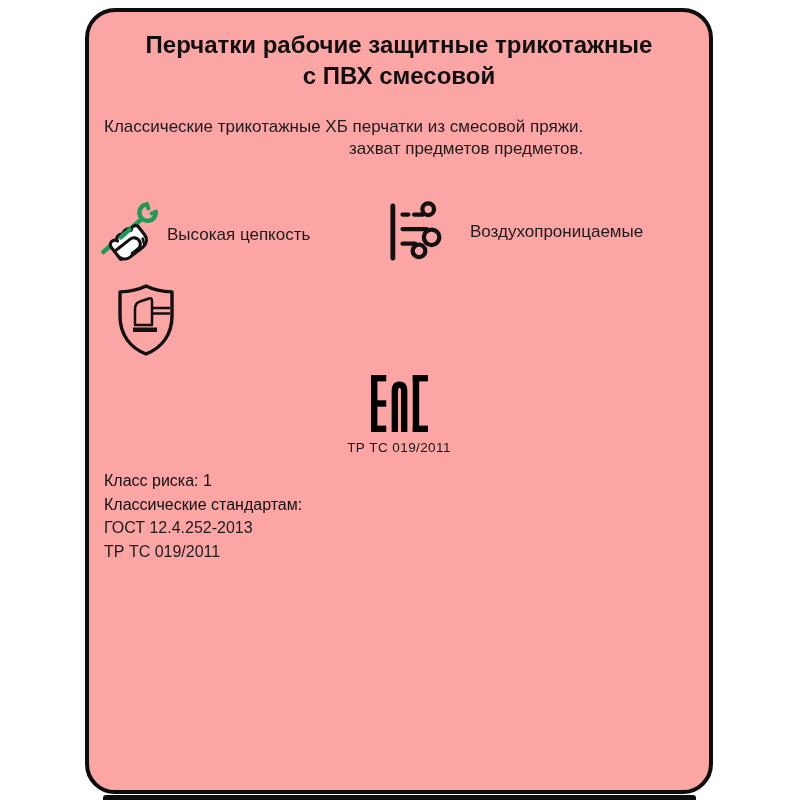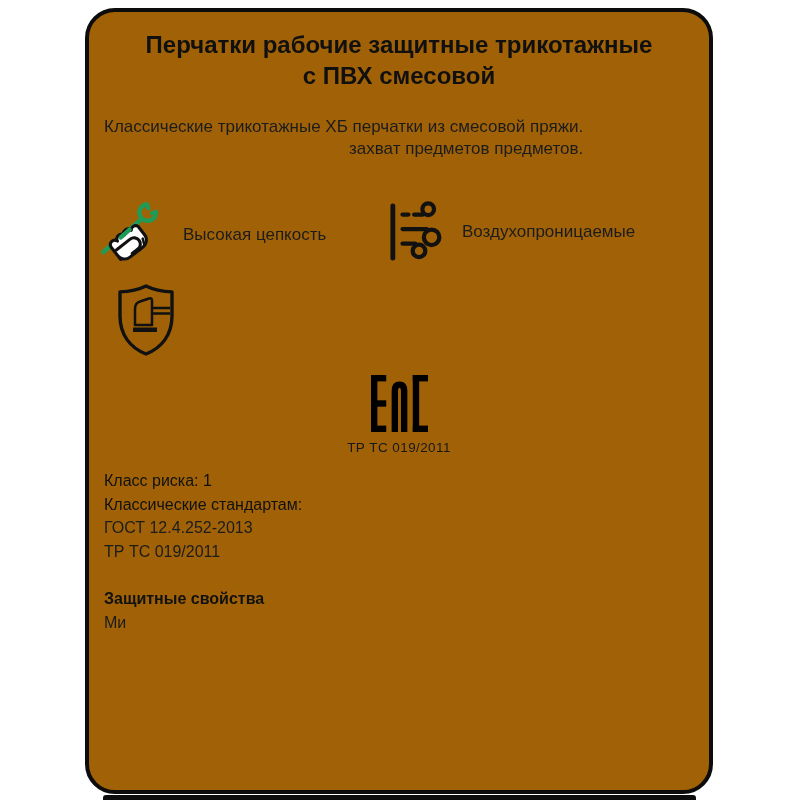--- a/index.html
+++ b/index.html
@@ -6,37 +6,37 @@
     --accent:#1e9b57;
     --ink:#141414;
     --border:#0c0c0c;
   }
   *{margin:0;padding:0;box-sizing:border-box;}
   html,body{width:800px;height:800px;background:#ffffff;overflow:hidden;}
   body{font-family:"Liberation Sans","DejaVu Sans",sans-serif;color:var(--ink);position:relative;}
 
   .card{
     position:absolute;left:85px;top:8px;width:628px;height:786px;
-    border:4px solid var(--border);border-radius:30px;background:#a16207;
+    border:4px solid var(--border);border-radius:30px;background:#fca5a5;
   }
 
   .title{
     position:absolute;top:17px;left:0;width:100%;
     text-align:center;font-weight:bold;font-size:24px;line-height:31px;color:#101010;
   }
   .title span{display:block;}
 
   .description{
     position:absolute;left:15px;top:104px;
     font-size:17px;line-height:22.4px;color:#1c1c1c;white-space:nowrap;text-align:right;
   }
 
   .feature{position:absolute;display:flex;align-items:center;}
-  .feature-grip{left:8px;top:188px;gap:16px;}
-  .feature-air{left:299px;top:189px;gap:12px;}
+  .feature-grip{left:8px;top:188px;gap:0;}
+  .feature-air{left:299px;top:189px;gap:20px;}
   .feature .label{font-size:17px;color:#1c1c1c;white-space:nowrap;}
 
   .shield-wrap{position:absolute;left:23px;top:270px;}
 
   .eac-block{
     position:absolute;top:363px;left:0;width:100%;
     display:flex;flex-direction:column;align-items:center;
   }
   .eac-caption{margin-top:8px;font-size:13.5px;letter-spacing:.4px;color:#181818;}
 
@@ -135,20 +135,16 @@
     <div class="eac-caption">ТР ТС 019/2011</div>
   </div>
 
   <div class="info">
     <div class="bold">Класс риска: 1</div>
     <div class="bold">Классические стандартам:</div>
     <div>ГОСТ 12.4.252-2013</div>
     <div>ТР ТС 019/2011</div>
   </div>
 
-  <div class="props">
-    <div class="bold">Защитные свойства</div>
-    <div>Ми</div>
-  </div>
 
 </div>
 
 <div class="bottom-bar"></div>
 
 </body></html>

